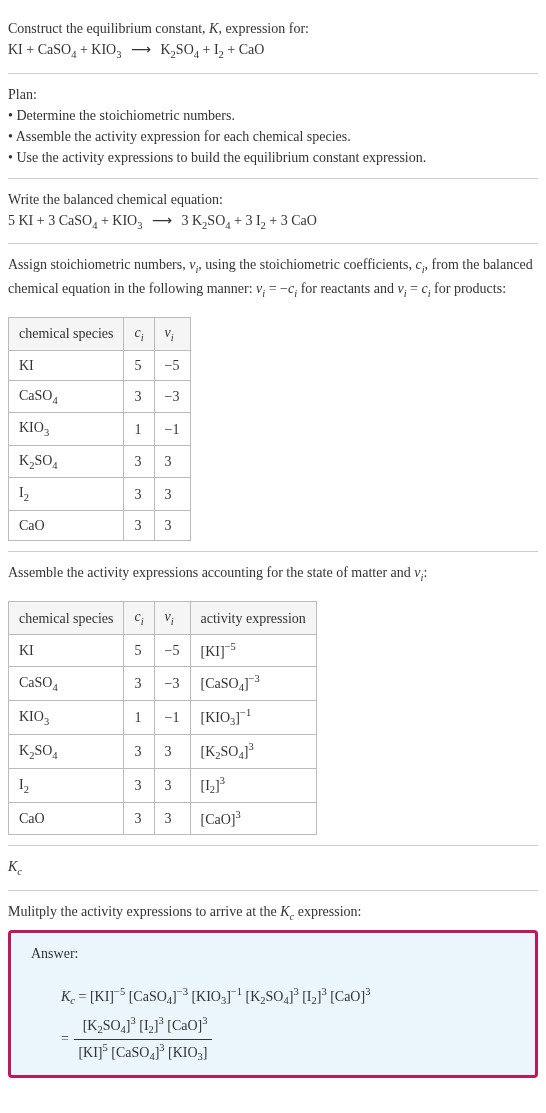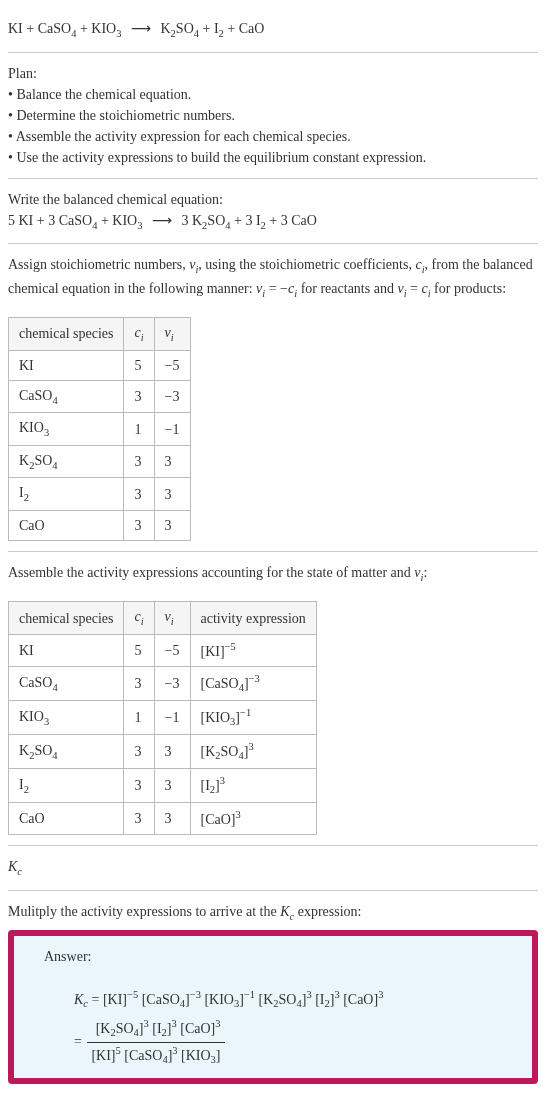--- a/index.html
+++ b/index.html
@@ -27,50 +27,52 @@
 }
 th, td {
   border: 1px solid #bbb;
   padding: 4px 10px;
   text-align: left;
   font-weight: normal;
 }
 th { background: #f5f5f5; }
 .answer {
   background: #eaf6fb;
-  border: 6px solid #be185d;
+  border: 3px solid #be185d;
   border-radius: 4px;
-  padding: 10px 30px;
+  padding: 10px 20px;
   margin-top: 6px;
 }
 .answer-indent { padding-left: 30px; margin-top: 20px; }
 .frac {
   display: inline-block;
   vertical-align: middle;
   text-align: right;
   padding: 0 2px;
 }
 .frac .num { display: block; border-bottom: 1px solid #333; padding: 0 4px; }
 .frac .den { display: block; padding: 0 4px; }
 .eqline { padding-left: 30px; }
 </style>
 </head>
 <body>
 
 <div class="section">
   <div>
+    <span>Construct the equilibrium constant, </span><span class="italic">K</span><span>, expression for:</span>
+  </div>
+  <div>
     <span>KI + CaSO</span><span class="sub">4</span><span> + KIO</span><span class="sub">3</span>
     <span class="arrow">⟶</span>
     <span>K</span><span class="sub">2</span><span>SO</span><span class="sub">4</span><span> + I</span><span class="sub">2</span><span> + CaO</span>
   </div>
 </div>
 
 <div class="section">
   <div>Plan:</div>
-  <div>• Balance the chemical equation.</div>
   <div>• Determine the stoichiometric numbers.</div>
   <div>• Assemble the activity expression for each chemical species.</div>
   <div>• Use the activity expressions to build the equilibrium constant expression.</div>
 </div>
 
 <div class="section">
   <div>Write the balanced chemical equation:</div>
   <div>
     <span>5 KI + 3 CaSO</span><span class="sub">4</span><span> + KIO</span><span class="sub">3</span>
     <span class="arrow">⟶</span>

